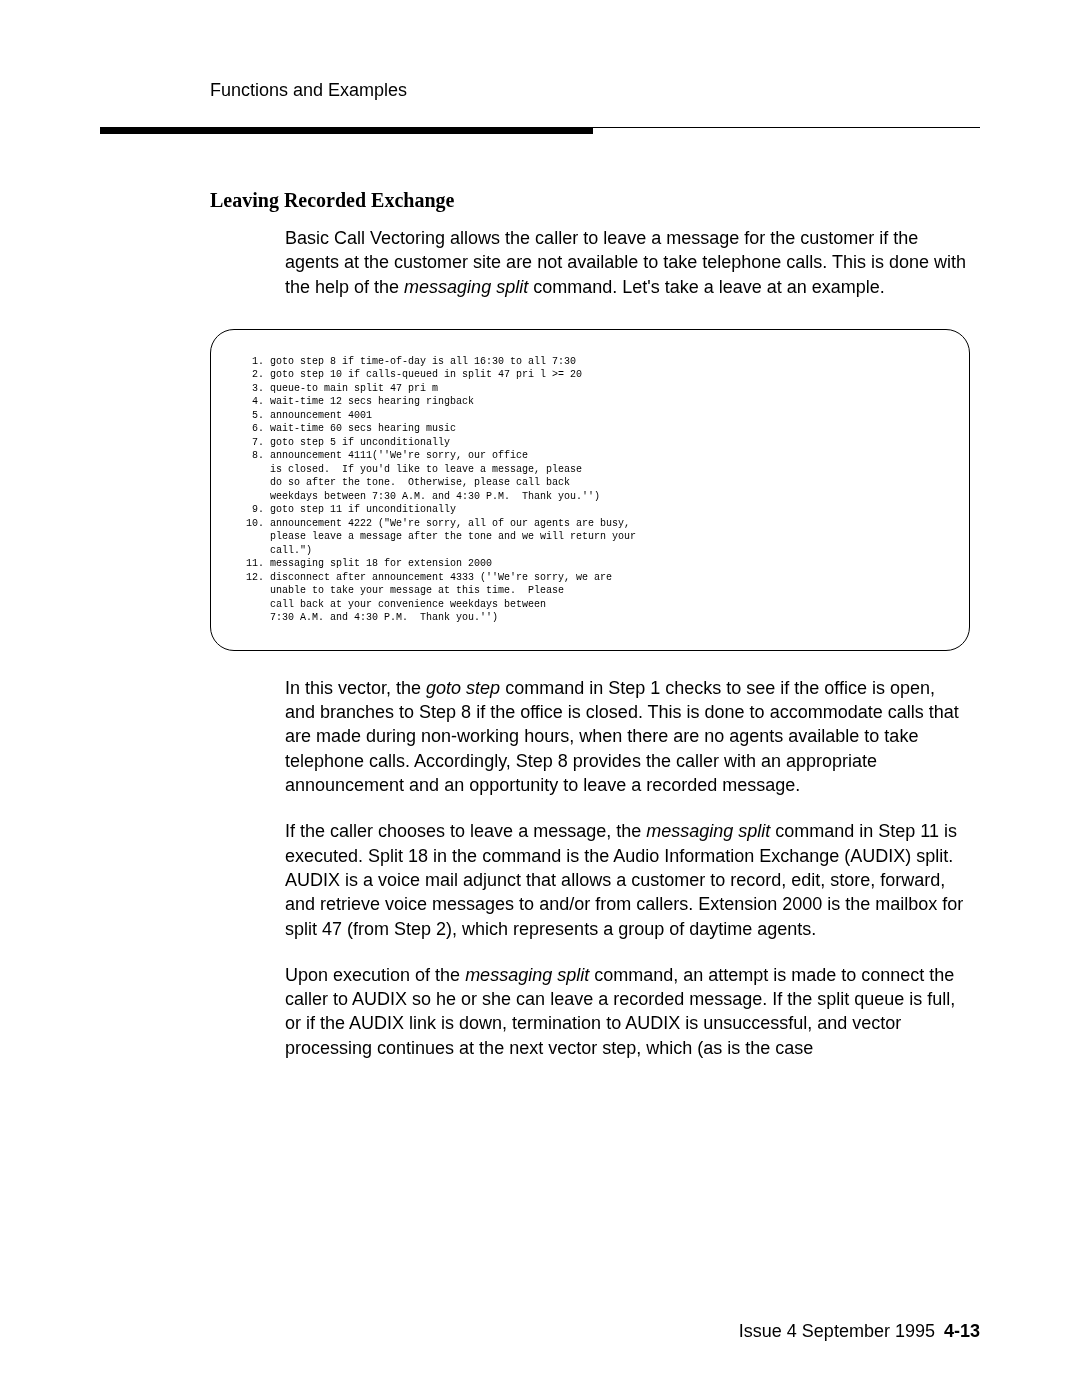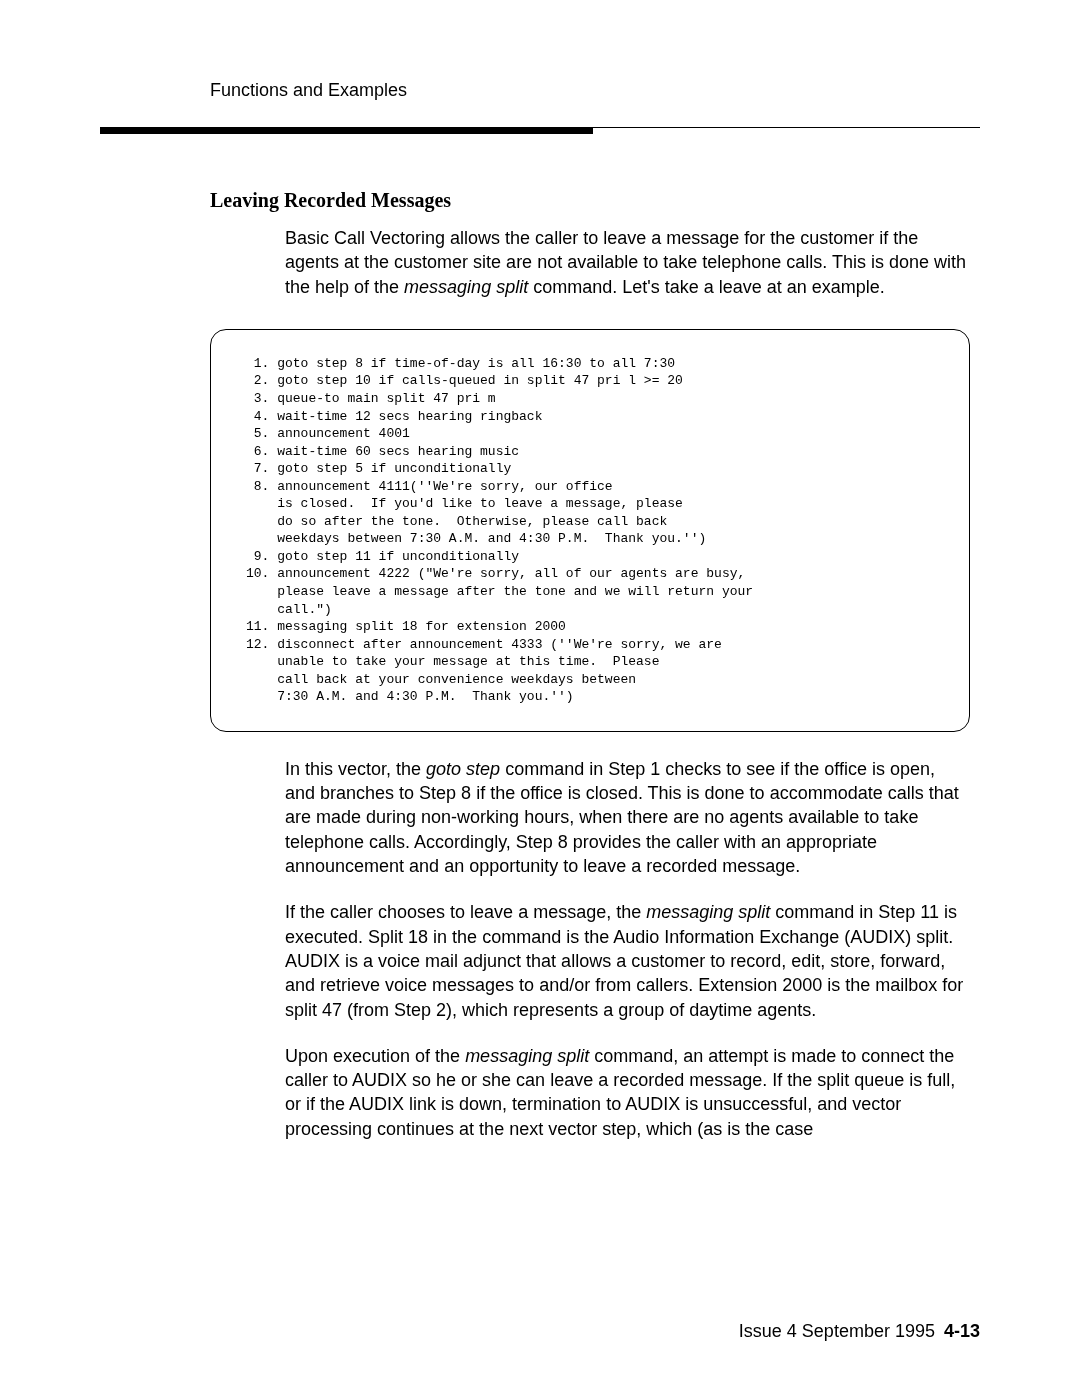--- a/index.html
+++ b/index.html
@@ -49,24 +49,24 @@
     line-height: 1.35;
     margin-left: 75px;
     margin-right: 0;
   }
   p { margin: 0 0 22px 0; }
   .codebox-wrap {
     margin: 30px 0 25px 0;
   }
   .codebox {
     border: 1.5px solid #000;
-    border-radius: 16px;
+    border-radius: 24px;
     padding: 25px 30px 25px 35px;
     font-family: "Courier New", Courier, monospace;
-    font-size: 13px;
+    font-size: 10px;
     line-height: 1.35;
     white-space: pre;
   }
   .fig-caption {
     font-family: Georgia, "Times New Roman", serif;
     font-weight: bold;
     font-size: 17px;
     margin: 15px 0 35px 75px;
   }
   .footer {
@@ -85,21 +85,21 @@
 <body>
 
 <div class="page">
 
   <div class="running-head">Functions and Examples</div>
   <hr class="rule-thin">
   <div class="rule-thick"></div>
 
   <div class="content">
 
-    <h2 class="section-title">Leaving Recorded Messages</h2>
+    <h2 class="section-title">Leaving Recorded Exchange</h2>
 
     <div class="body-text">
       <p>
         <span>Basic Call Vectoring allows the caller to leave a message for the customer if the agents at the customer site are not available to take telephone calls.  This is done with the help of the </span><em class="cmd">messaging split</em><span> command. Let's take a leave at an example.</span>
       </p>
     </div>
 
     <div class="codebox-wrap">
       <div class="codebox"> 1. goto step 8 if time-of-day is all 16:30 to all 7:30
  2. goto step 10 if calls-queued in split 47 pri l &gt;= 20

